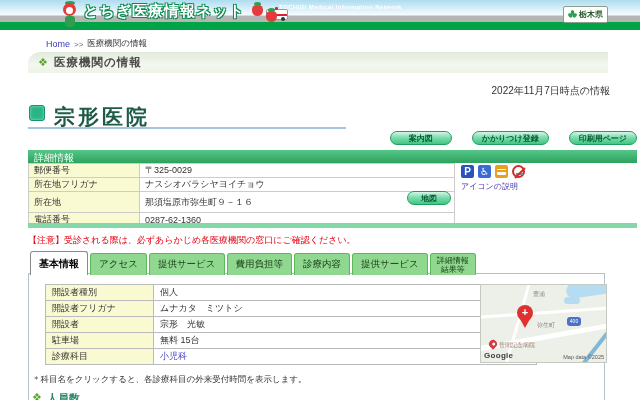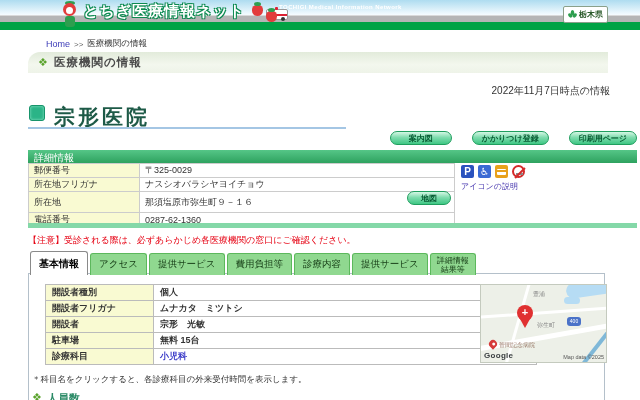--- a/index.html
+++ b/index.html
@@ -87,21 +87,21 @@
   
   .tabs{position:absolute;top:251px;left:30px;display:flex;gap:2px;align-items:flex-end;z-index:3;}
   .tab{height:22px;box-sizing:border-box;background:#90d890;border:1px solid #5cb85c;border-bottom:none;
        border-radius:3px 3px 0 0;color:#143a14;font-size:9.5px;display:flex;flex-direction:column;
        align-items:center;justify-content:center;padding:0 8px;cursor:pointer;white-space:nowrap;}
   .tab.active{background:#fff;border:1px solid #8a8a8a;border-bottom:none;height:24px;font-weight:bold;color:#000;
        font-size:10px;z-index:4;position:relative;}
   .tab.two{font-size:8px;line-height:9px;padding:0 6px;}
   
   .cbox{position:absolute;top:273px;left:28px;width:577px;height:132px;border:1px solid #b4c0ca;background:#fff;box-sizing:border-box;}
-  .btbl{position:absolute;top:284px;left:45px;width:492px;border-collapse:collapse;font-weight:bold;}
+  .btbl{position:absolute;top:284px;left:45px;width:492px;border-collapse:collapse;}
   .btbl td{border:1px solid #bbb;font-size:9px;height:15px;padding:0 6px;}
   .btbl .lb{background:#f9fad2;width:95px;}
   .btbl .vl{background:#fff;}
   .btbl .link{color:#3a3ac8;cursor:pointer;}
   .note{position:absolute;top:374px;left:32px;font-size:8.5px;color:#333;}
   .nextsec{position:absolute;top:391px;left:32px;font-size:11px;font-weight:bold;color:#2a8a66;display:flex;gap:5px;}
   .nextsec .dia{color:#5aa32c;}
   
   .map{position:absolute;top:284px;left:480px;width:127px;height:79px;background:#edf0e8;border:1px solid #c4cabe;
        overflow:hidden;box-sizing:border-box;}

